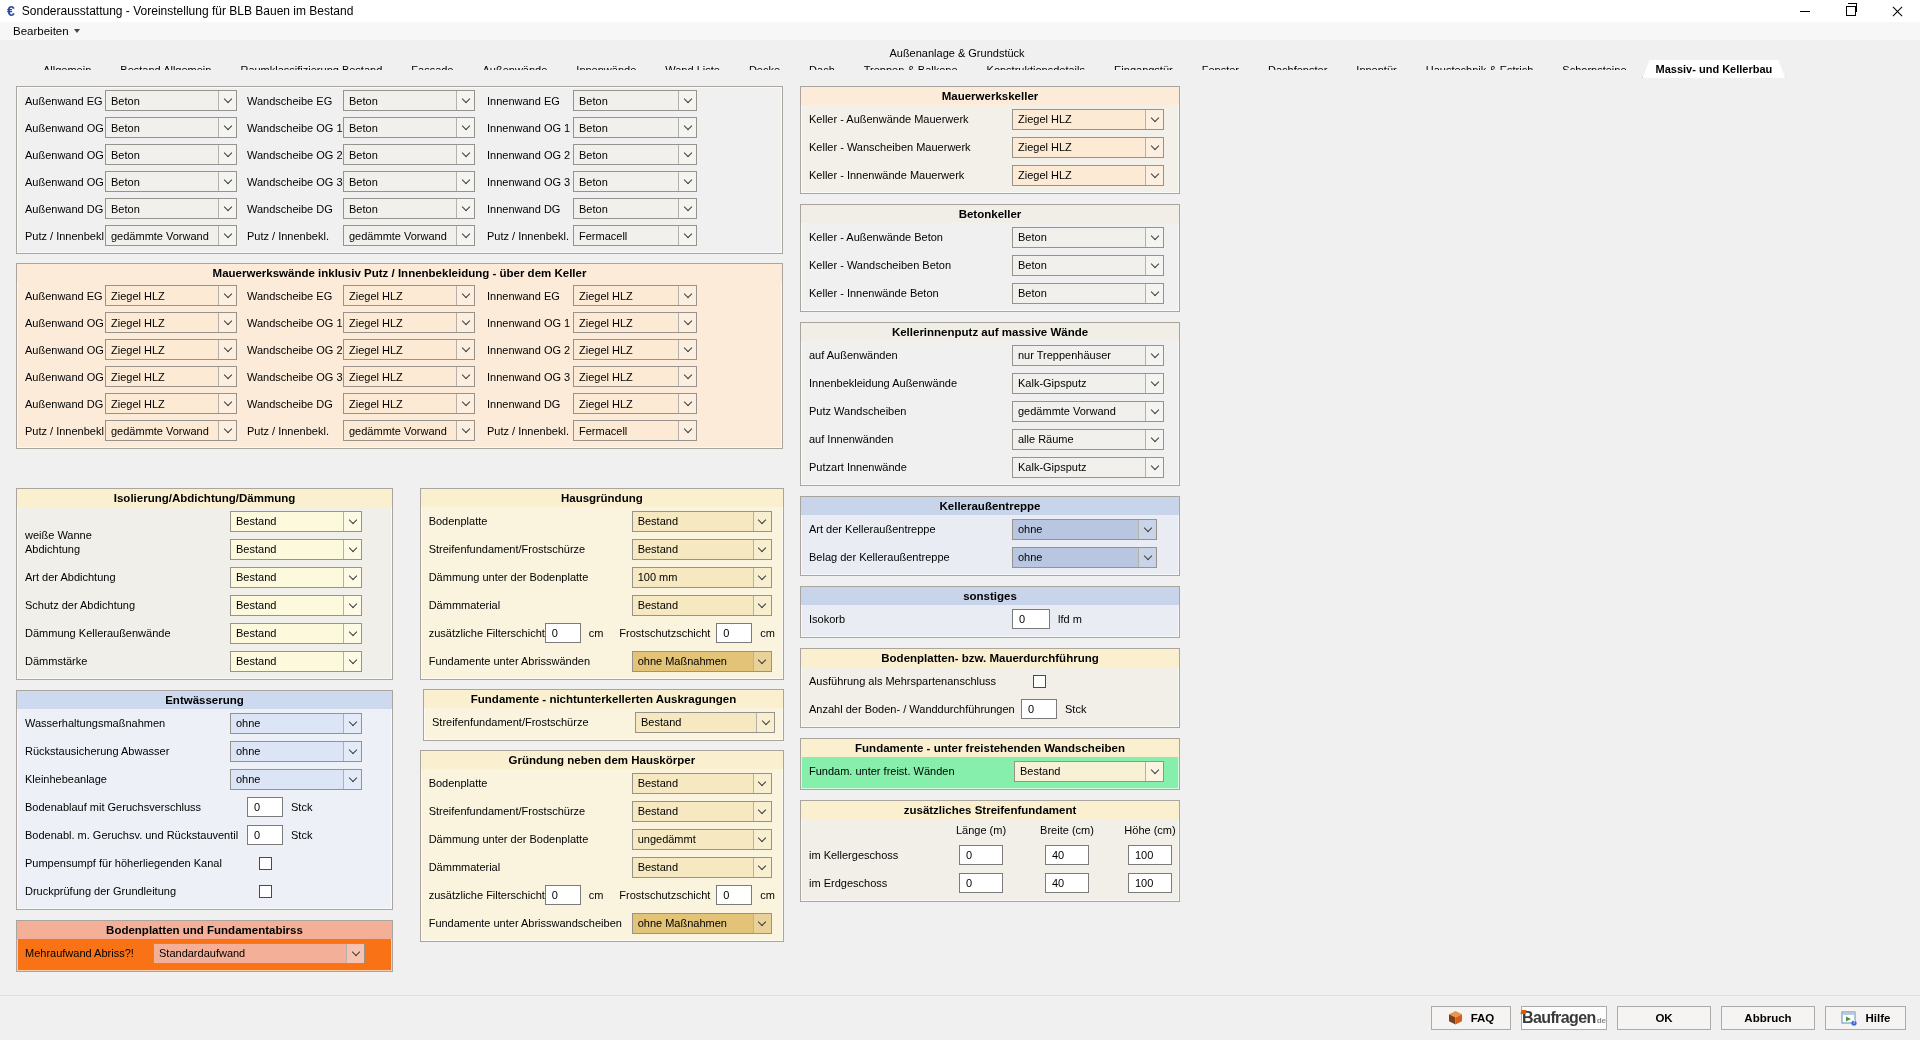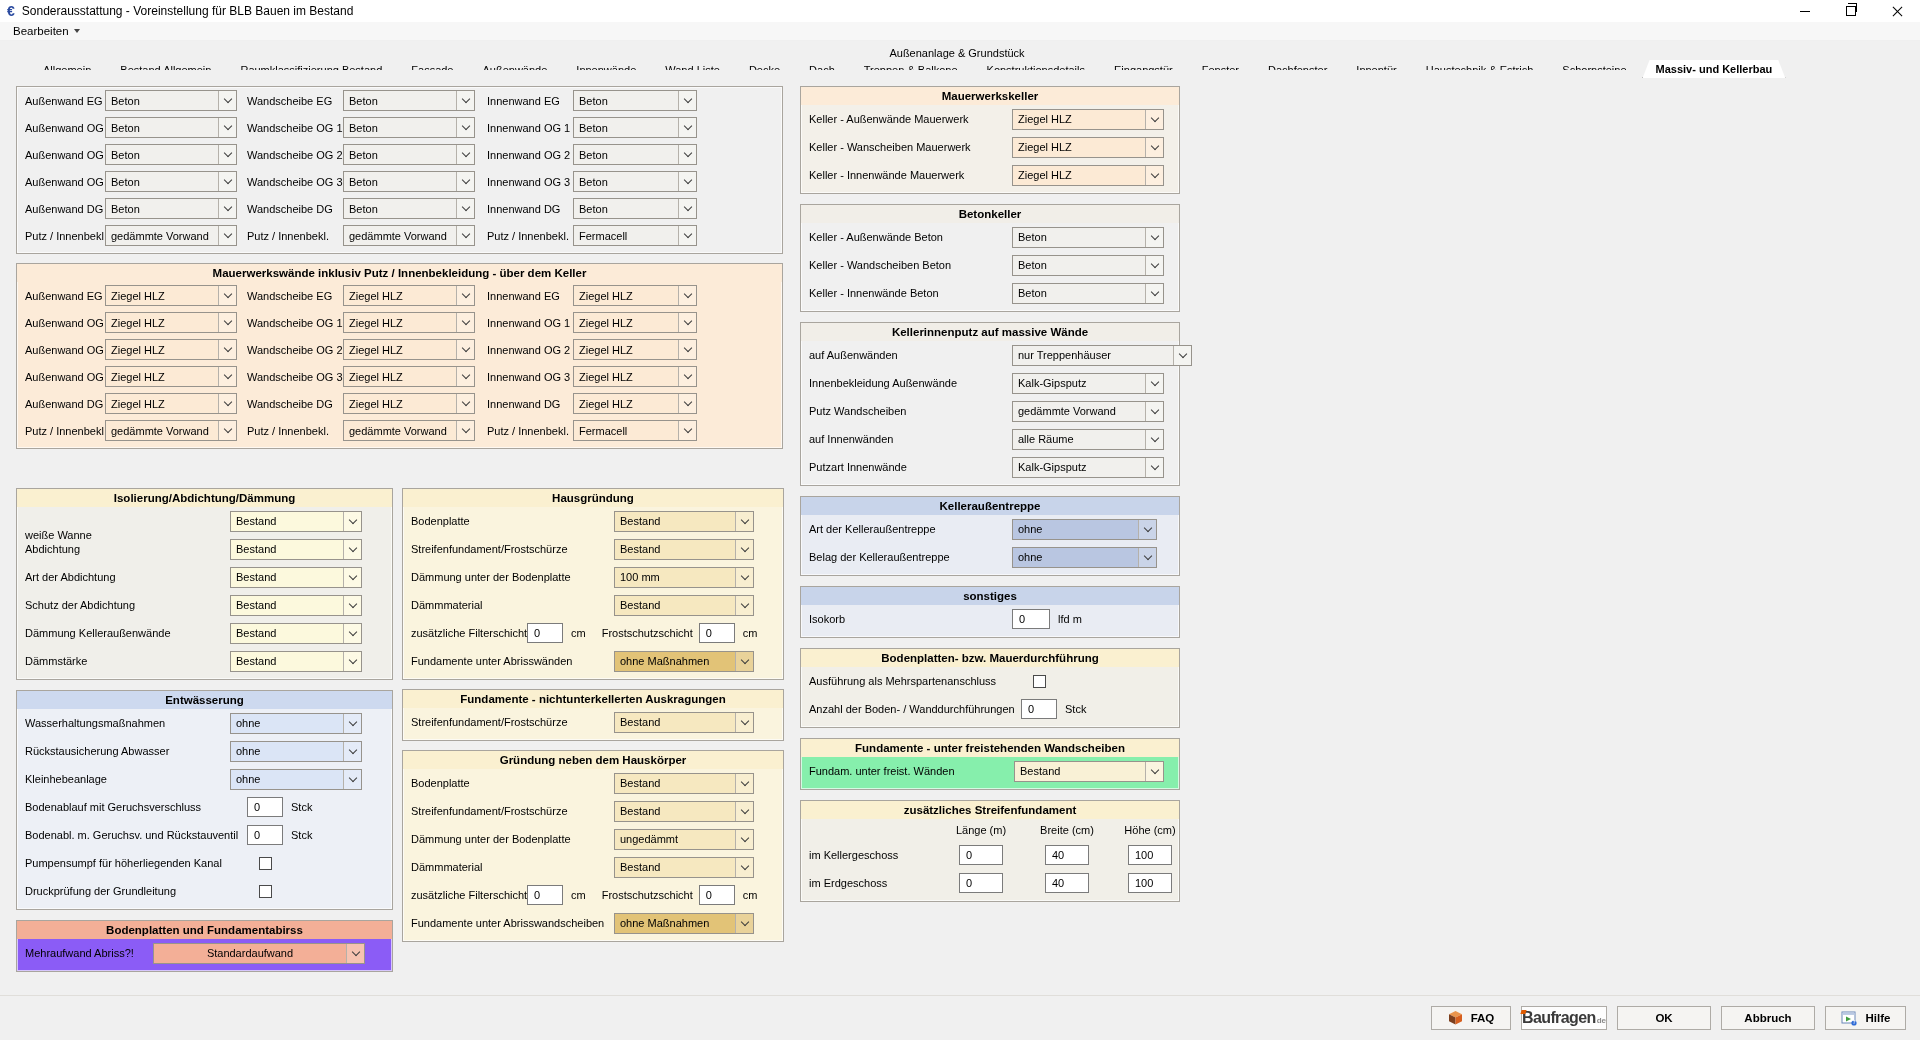--- a/index.html
+++ b/index.html
@@ -31,21 +31,21 @@
        white-space:nowrap;cursor:default;}
   .tab-wide{flex:1;}
   .tabrow2{display:flex;gap:3px;margin-left:30px;margin-top:1px;position:relative;}
   .tab.active{background:#ffffff;font-weight:bold;height:18px;line-height:18px;margin-top:-2px;margin-bottom:-1px;z-index:2;
        filter:drop-shadow(0 -1px 0 #2e2e2e) drop-shadow(1px 0 0 #2e2e2e) drop-shadow(-1px 0 0 #2e2e2e);}
   
   .content{position:absolute;top:70px;left:0;right:0;bottom:45px;background:#f0f0f0;overflow:hidden;}
   .col{position:absolute;display:flex;flex-direction:column;}
   .col-wide{left:16px;top:16px;width:767px;gap:9px;}
   .col-left{left:16px;top:418px;width:377px;gap:10px;}
-  .col-mid{left:402px;top:418px;width:382px;gap:9px;}
+  .col-mid{left:402px;top:418px;width:382px;gap:9px;align-items:flex-end;}
   .col-right{left:800px;top:16px;width:380px;gap:10px;}
   .section{border:1px solid #a9a59e;box-shadow:inset 0 0 0 1px rgba(255,255,255,.65);padding-bottom:4px;}
   .sec-header{height:18px;line-height:18px;text-align:center;font-weight:bold;font-size:11.5px;white-space:nowrap;}
   .row{display:flex;align-items:center;height:28px;padding:0 8px;}
   .walls .row{height:27px;}
   .lbl{font-size:11px;white-space:nowrap;flex:none;}
   .unit{margin-left:8px;}
   .colhead{font-size:11px;text-align:center;white-space:nowrap;flex:none;}
   .hdr-row{height:22px;}
   .spacer{flex:none;display:inline-block;}
@@ -508,25 +508,25 @@
           </div>
           <div class="row">
             <span class="lbl" style="width: 222px;">Pumpensumpf für höherliegenden Kanal</span>
             <div class="chk"></div>
           </div>
           <div class="row">
             <span class="lbl" style="width: 222px;">Druckprüfung der Grundleitung</span>
             <div class="chk"></div>
           </div>
         </div>
-        <div class="section" style="background: #8b5cf6;">
+        <div class="section" style="background: #f97316;">
           <div class="sec-header" style="background: rgb(243, 175, 151);">Bodenplatten und Fundamentabirss</div>
           <div class="row">
             <span class="lbl" style="width: 128px;">Mehraufwand Abriss?!</span>
-            <div class="combo" style="background: rgb(243, 175, 151); width: 212px; text-align: center;">
+            <div class="combo" style="background: rgb(243, 175, 151); width: 212px;">
               <span class="combo-text">Standardaufwand</span>
               <span class="combo-btn">
                 <i class="chev"></i>
               </span>
             </div>
           </div>
         </div>
       </div>
     <div class="col col-mid">
         <div class="section" style="background: rgb(250, 244, 222);">
@@ -712,21 +712,21 @@
               <span class="combo-btn">
                 <i class="chev"></i>
               </span>
             </div>
           </div>
         </div>
         <div class="section" style="background: rgb(240, 240, 240);">
           <div class="sec-header" style="background: rgb(241, 238, 232);">Kellerinnenputz auf massive Wände</div>
           <div class="row">
             <span class="lbl" style="width: 203px;">auf Außenwänden</span>
-            <div class="combo" style="background: rgb(241, 240, 237); width: 180px;">
+            <div class="combo" style="background: rgb(241, 240, 237); width: 152px;">
               <span class="combo-text">nur Treppenhäuser</span>
               <span class="combo-btn">
                 <i class="chev"></i>
               </span>
             </div>
           </div>
           <div class="row">
             <span class="lbl" style="width: 203px;">Innenbekleidung Außenwände</span>
             <div class="combo" style="background: rgb(241, 240, 237); width: 152px;">
               <span class="combo-text">Kalk-Gipsputz</span>

